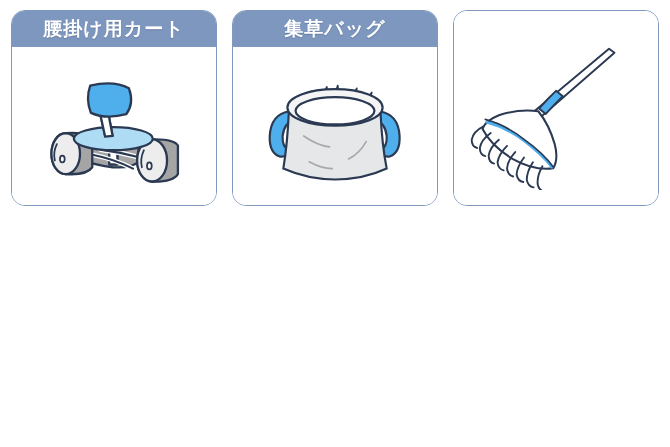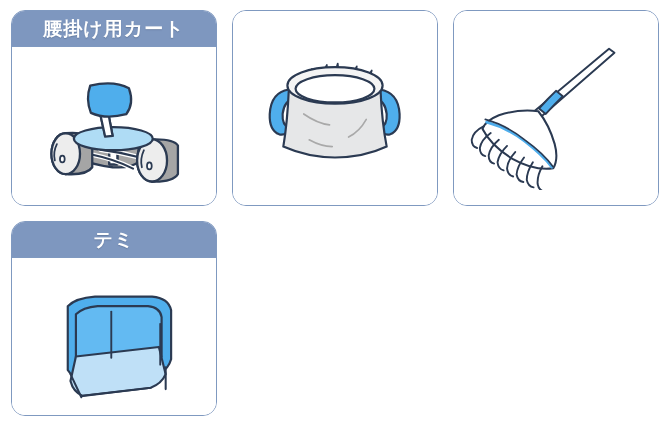--- a/index.html
+++ b/index.html
@@ -105,20 +105,23 @@
           <path d="M128 52 L137 92 M140 50 L148 92" stroke-width="3.2" fill="none"></path>
           <path d="M128 52 L140 50 L148 92 L137 93 Z" fill="#FFFFFF"></path>
 
           <path d="M115 18 Q150 10 172 22 Q180 44 168 60 Q138 68 116 58 Q108 38 115 18 Z" fill="#4FAEEC"></path>
         </g>
       </svg>
     </div>
   </div>
 
   <div class="card">
+    <div class="card-header">
+      <span class="card-title">集草バッグ</span>
+    </div>
     <div class="card-body">
       <svg width="300" height="165" viewBox="0 0 300 165">
         <g fill="none" stroke="#2B3A52" stroke-width="3.2" stroke-linecap="round" stroke-linejoin="round">
 
           <path d="M82 56 Q56 60 54 92 Q53 116 68 122 Q80 124 82 112 Q72 108 73 92 Q75 72 92 68 Z" fill="#4FAEEC"></path>
           <path d="M216 56 Q243 60 245 92 Q246 116 231 122 Q219 124 217 112 Q227 108 226 92 Q224 72 207 68 Z" fill="#4FAEEC"></path>
 
           <path d="M82 58 Q80 104 74 140 Q110 156 150 156 Q192 156 226 140 Q219 104 217 58 Z" fill="#E6E7E8"></path>
 
           <g stroke-width="2.6">
@@ -164,40 +167,14 @@
             <path d="M90 148 Q79 160 78 172 Q79 182 87 184"></path>
             <path d="M103 156 Q93 169 92 181 Q94 191 102 192"></path>
             <path d="M116 163 Q107 177 107 189 Q109 199 117 200"></path>
             <path d="M130 169 Q122 183 123 195 Q125 205 133 206"></path>
           </g>
         </g>
       </svg>
     </div>
   </div>
 
-  <div class="card">
-    <div class="card-header">
-      <span class="card-title">テミ</span>
-    </div>
-    <div class="card-body">
-      <svg width="300" height="165" viewBox="0 0 300 165">
-        <g fill="none" stroke="#2B3A52" stroke-width="3.2" stroke-linecap="round" stroke-linejoin="round">
-
-          <path d="M88 18 Q100 6 128 4 L212 4 Q236 6 240 24 L240 96 Q236 110 224 116 L116 130 Q96 126 88 112 Z" fill="#4FAEEC" transform="translate(-6,14)"></path>
-
-          <path d="M100 30 Q110 20 132 18 L206 18 Q224 20 226 34 L226 92 Q222 100 212 104 L124 116 Q108 112 100 102 Z" fill="#63BAF2" transform="translate(-6,14)"></path>
-
-          <path d="M100 92 L222 78 L232 118 Q226 132 210 138 L110 150 Q96 144 92 128 Z" fill="#BFE0F7" transform="translate(-6,14)"></path>
-
-          <path d="M92 118 L108 152" stroke-width="3" transform="translate(-6,14)"></path>
-          <path d="M232 108 L232 140" stroke-width="3" transform="translate(-6,14)"></path>
-
-          <path d="M152 26 L152 94" stroke-width="2.8" transform="translate(-6,14)"></path>
-
-          <path d="M224 44 L224 104" stroke-width="2.8" transform="translate(-6,14)"></path>
-
-          <path d="M108 150 L210 138" stroke-width="2.6" transform="translate(-6,14)"></path>
-        </g>
-      </svg>
-    </div>
-  </div>
 
 </div>
 
 </body></html>

